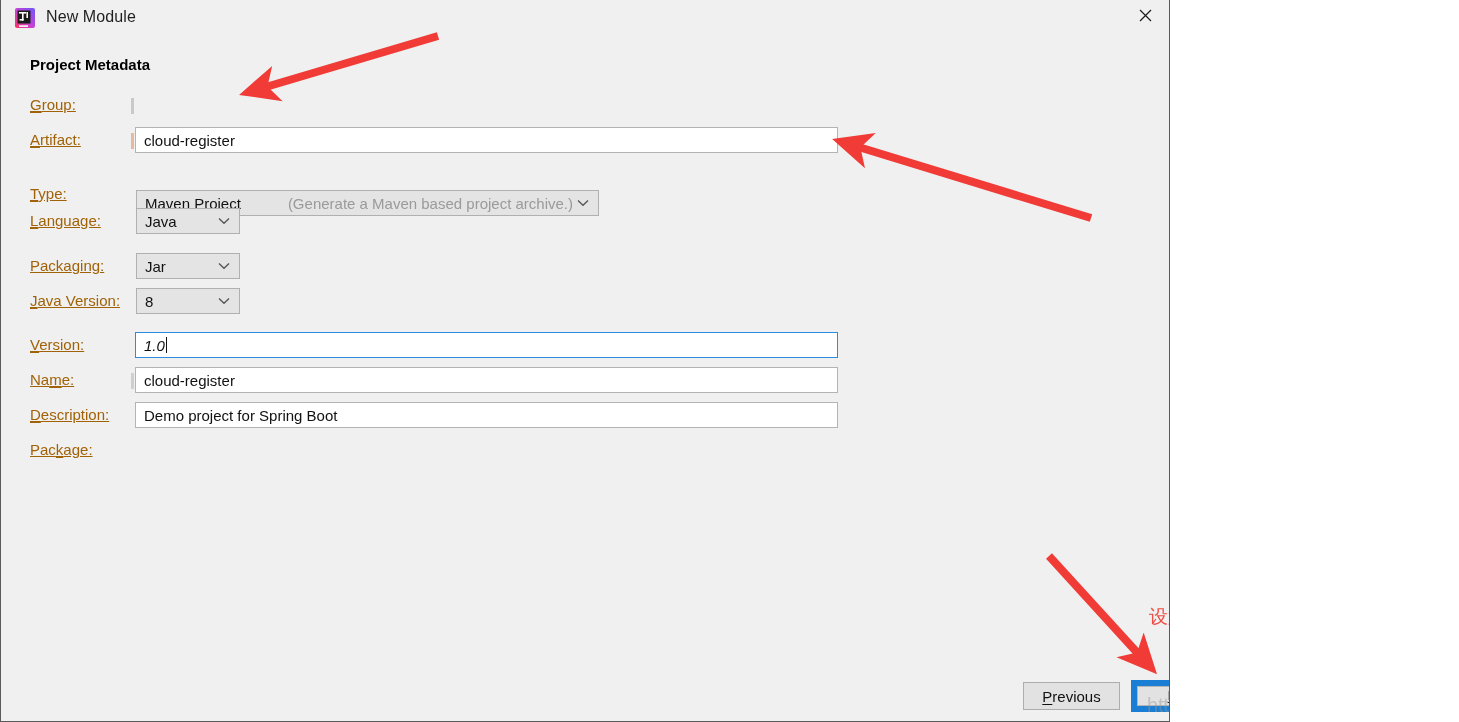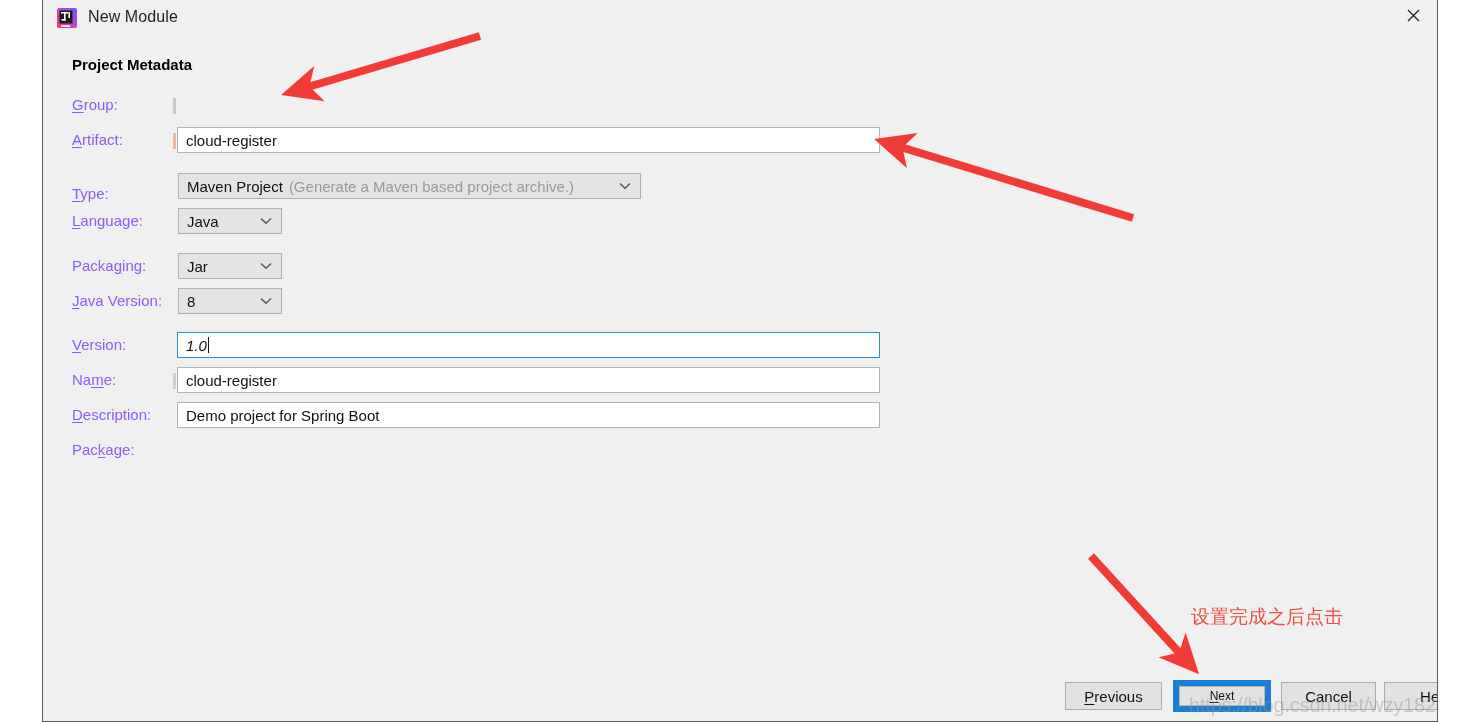--- a/index.html
+++ b/index.html
@@ -5,29 +5,28 @@
   html, body {
     margin: 0;
     padding: 0;
     background: #ffffff;
   }
   body {
     font-family: "Liberation Sans", sans-serif;
   }
   #dialog {
     position: relative;
-    width: 1396px;
+    width: 1170px;
     height: 722px;
     background: #f0f0f0;
     border-left: 1px solid #5a5a5a;
     border-right: 1px solid #5a5a5a;
     border-bottom: 1px solid #5a5a5a;
     box-sizing: border-box;
     overflow: hidden;
-    margin-left: 42px;
     -webkit-font-smoothing: antialiased;
   }
 
   
   #titlebar {
     position: absolute;
     left: 0; top: 0;
     width: 100%;
     height: 36px;
     background: #f0f0f0;
@@ -61,22 +60,23 @@
     left: 29px; top: 56px;
     font-size: 15px;
     font-weight: bold;
     color: #000;
   }
 
   
   .row-label {
     position: absolute;
     font-size: 15px;
-    color: #8b5cf6;
-    white-space: nowrap;
+    color: #a16207;
+    white-space: nowrap;
+    text-decoration: underline;
   }
   .row-label .mn {
     text-decoration: underline;
     text-underline-offset: 2px;
   }
 
   .tfield {
     position: absolute;
     left: 134px;
     height: 26px;
@@ -250,21 +250,21 @@
     <span class="mn">A</span>rtifact:
   </div>
   <div class="edge-tick" style="top:133px; background:#e8b9a0;"></div>
   <div class="tfield wide" style="top:127px;">
     <span>cloud-register</span>
   </div>
 
   <div class="row-label" style="left:29px; top:185px;">
     <span class="mn">T</span>ype:
   </div>
-  <div class="combo big" style="top:173px;">
+  <div class="combo big" style="top:190px;gap:41px;">
     <span>Maven Project</span>
     <span class="hint">(Generate a Maven based project archive.)</span>
     <span class="chev">
       <svg width="12" height="8" viewBox="0 0 12 8">
           <path d="M1 1.5 L6 6.3 L11 1.5" stroke="#555" stroke-width="1.3" fill="none"></path>
         </svg>
     </span>
   </div>
 
   <div class="row-label" style="left:29px; top:212px;">

